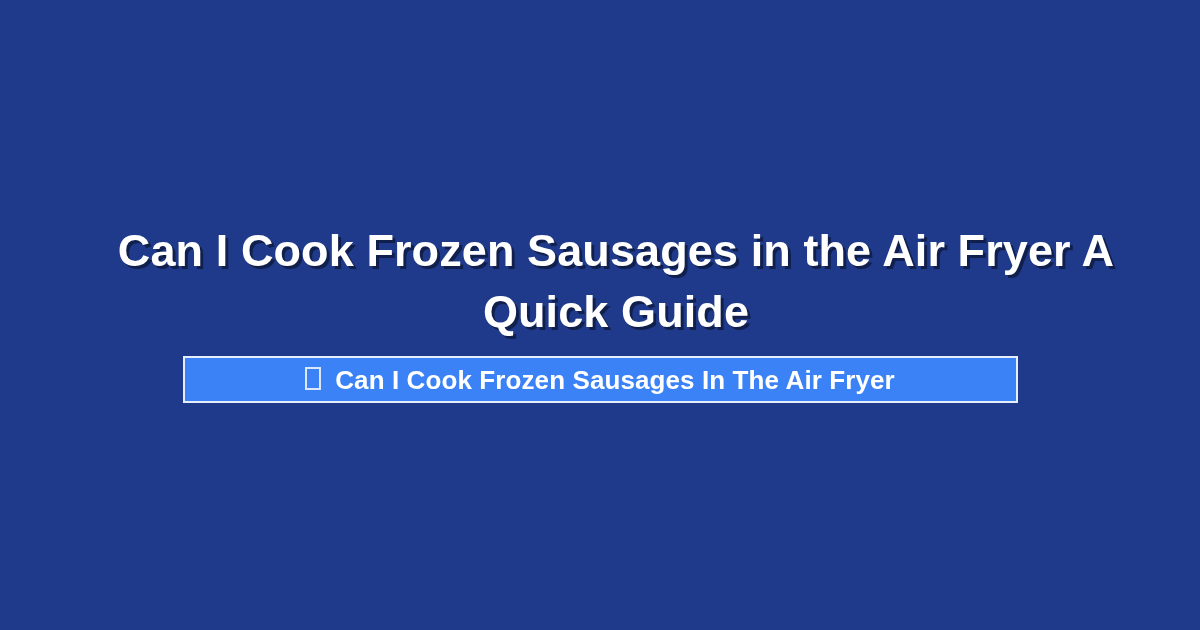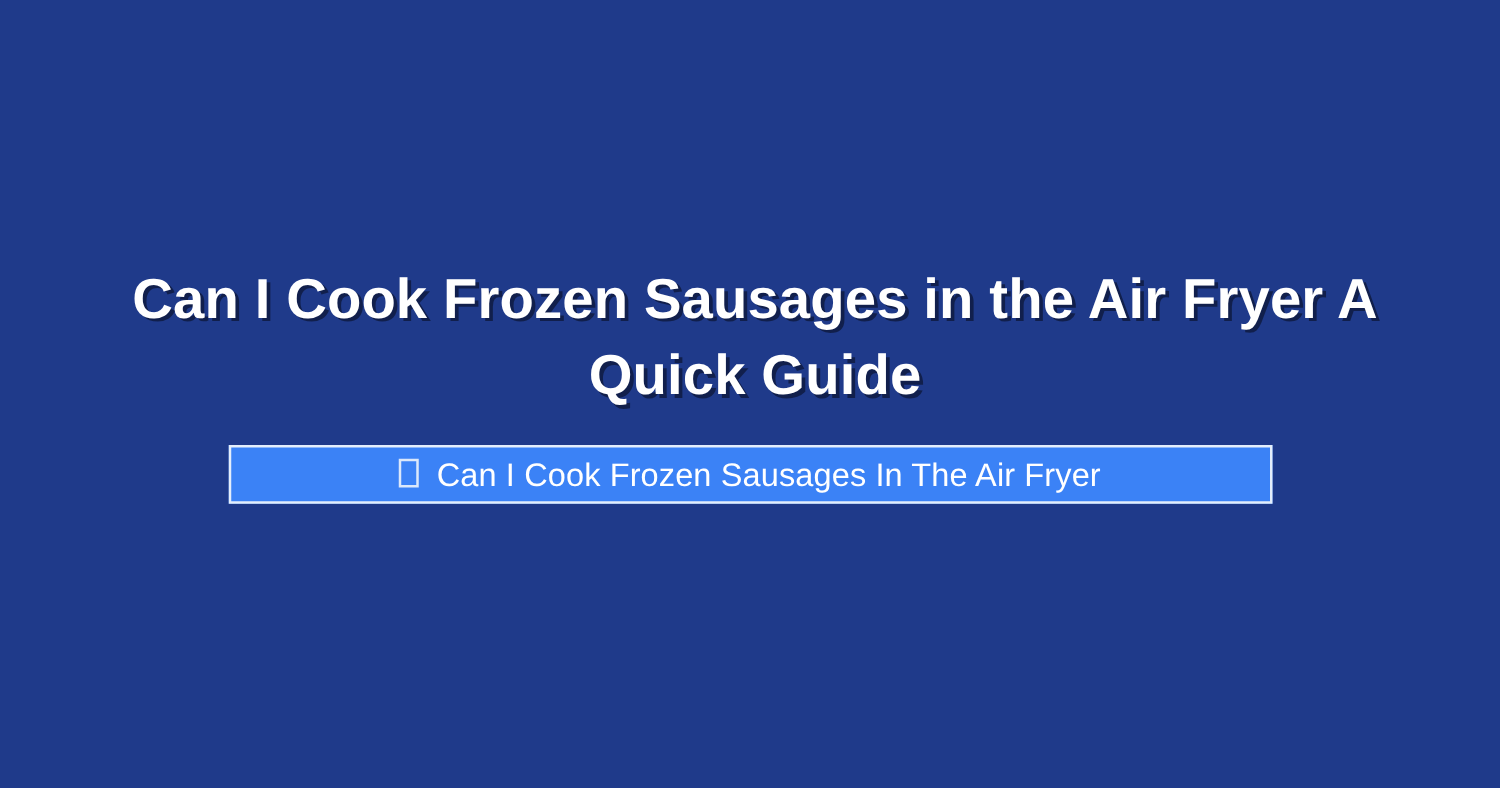--- a/index.html
+++ b/index.html
@@ -27,21 +27,21 @@
     align-items: center;
     justify-content: flex-start;
   }
 
   .title {
     position: absolute;
     left: 50%;
     top: 204px;
     transform: translateX(-50%);
     width: 1030px;
-    margin: 4px;
+    margin: 16px;
     text-align: center;
     font-family: "Liberation Sans", sans-serif;
     font-size: 45px;
     font-weight: 700;
     line-height: 61px;
     letter-spacing: 0.1px;
     color: #ffffff;
     text-shadow: 3px 3px 0 rgba(0, 0, 0, 0.45);
     white-space: pre-wrap;
   }
@@ -63,21 +63,21 @@
     gap: 14px;
     width: 835px;
     height: 47px;
     padding: 12px 18px;
     background: #3b82f6;
     border: 2px solid #e4eefc;
     border-radius: 0;
     color: #ffffff;
     font-family: "Liberation Sans", sans-serif;
     font-size: 26px;
-    font-weight: 400;
+    font-weight: 700;
     line-height: 1;
     letter-spacing: 0.1px;
     white-space: nowrap;
     cursor: pointer;
   }
 
   .badge-glyph {
     display: inline-block;
     box-sizing: border-box;
     width: 16px;

